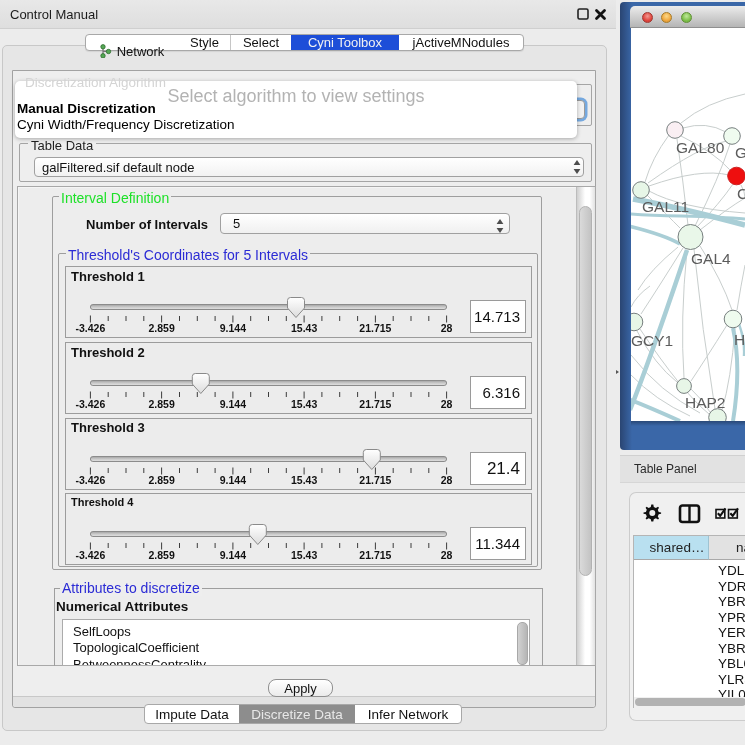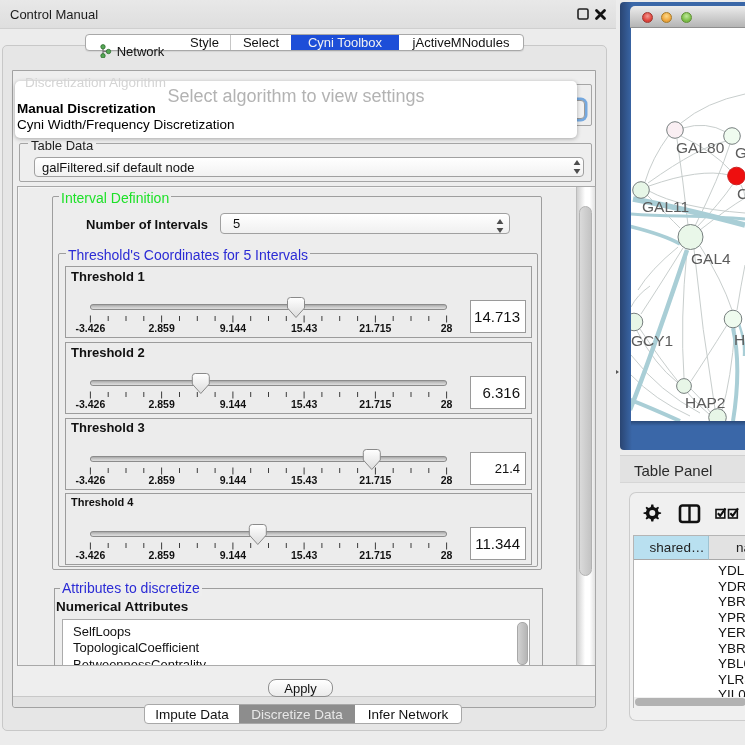--- a/index.html
+++ b/index.html
@@ -139,21 +139,21 @@
     </defs>
     <path d="M25.4 21.5 L25.4 28.5 M43.2 22 L43.2 27 M61.0 22 L61.0 27 M78.8 22 L78.8 27 M96.6 21.5 L96.6 28.5 M114.5 22 L114.5 27 M132.3 22 L132.3 27 M150.1 22 L150.1 27 M167.9 21.5 L167.9 28.5 M185.7 22 L185.7 27 M203.5 22 L203.5 27 M221.3 22 L221.3 27 M239.1 21.5 L239.1 28.5 M256.9 22 L256.9 27 M274.7 22 L274.7 27 M292.6 22 L292.6 27 M310.4 21.5 L310.4 28.5 M328.2 22 L328.2 27 M346.0 22 L346.0 27 M363.8 22 L363.8 27 M381.6 21.5 L381.6 28.5" stroke="#3c3c3c" stroke-width="1"></path>
     <text x="25.4" y="38" font-size="10.5" font-weight="bold" fill="#111" text-anchor="middle" font-family="Liberation Sans, sans-serif">-3.426</text>
     <text x="96.6" y="38" font-size="10.5" font-weight="bold" fill="#111" text-anchor="middle" font-family="Liberation Sans, sans-serif">2.859</text>
     <text x="167.9" y="38" font-size="10.5" font-weight="bold" fill="#111" text-anchor="middle" font-family="Liberation Sans, sans-serif">9.144</text>
     <text x="239.1" y="38" font-size="10.5" font-weight="bold" fill="#111" text-anchor="middle" font-family="Liberation Sans, sans-serif">15.43</text>
     <text x="310.4" y="38" font-size="10.5" font-weight="bold" fill="#111" text-anchor="middle" font-family="Liberation Sans, sans-serif">21.715</text>
     <text x="381.6" y="38" font-size="10.5" font-weight="bold" fill="#111" text-anchor="middle" font-family="Liberation Sans, sans-serif">28</text>
     <path d="M298.3 6.5 Q298.3 3.5 301.3 3.5 L312.3 3.5 Q315.3 3.5 315.3 6.5 L315.3 14.0 L306.8 23.5 L298.3 14.0 Z" fill="url(#th3)" stroke="#8a8a8a" stroke-width="1" stroke-linejoin="round"></path>
   </svg>
-<div class="abs" style="left:470px;top:452px;width:56px;height:33px;background:#fff;border:1px solid #9a9a9a;font-size:13px;color:#111;text-align:right;line-height:31px;padding-right:5px;">21.4</div>
+<div class="abs" style="left:470px;top:452px;width:56px;height:33px;background:#fff;border:1px solid #9a9a9a;font-size:17px;color:#111;text-align:right;line-height:31px;padding-right:5px;">21.4</div>
 
 <div class="abs" style="left:65px;top:493px;width:467px;height:72px;background:#ececec;border:1px solid #9c9c9c;"></div>
 <div class="abs" style="left:71px;top:496px;font-size:11px;font-weight:bold;color:#111;">Threshold 4</div>
 <svg class="abs" style="left:65px;top:521px;" width="467" height="42" viewBox="0 0 467 42">
     <rect x="25.4" y="10.5" width="356.20000000000005" height="5" rx="2.5" fill="url(#tg4)" stroke="#8b8b8b" stroke-width="1"></rect>
     <defs>
       <linearGradient id="tg4" x1="0" y1="0" x2="0" y2="1">
         <stop offset="0" stop-color="#9f9f9f"></stop>
         <stop offset="0.5" stop-color="#c9c9c9"></stop>
         <stop offset="1" stop-color="#e3e3e3"></stop>
@@ -259,21 +259,21 @@
     <text x="631" y="346">GCY1</text>
     <text x="734" y="345">HIS</text>
     <text x="685" y="408">HAP2</text>
   </g>
 </svg>
 </div>
 
 <div class="abs" style="left:631px;top:421px;width:114px;height:5px;background:linear-gradient(rgba(20,35,60,0.45),rgba(58,103,168,0));"></div>
 
 <div class="abs" style="left:620px;top:455px;width:125px;height:28px;background:#e2e2e2;border-top:1px solid #d0d0d0;border-bottom:1px solid #d6d6d6;"></div>
-<div class="abs" style="left:634px;top:462px;font-size:15px;color:#2a2a2a;">Table Panel</div>
+<div class="abs" style="left:634px;top:462px;font-size:12px;color:#2a2a2a;">Table Panel</div>
 
 <div class="abs" style="left:629px;top:492px;width:116px;height:229px;background:#f0f0f0;border:1px solid #cccccc;border-radius:7px 0 0 7px;border-right:none;"></div>
 
 <svg class="abs" style="left:640px;top:502px;" width="105" height="24" viewBox="0 0 105 24">
   <g fill="#111">
     <path d="M12 2.6 L13.3 2.6 L13.8 5.0 L15.9 5.9 L18.0 4.7 L19.0 5.7 L17.8 7.8 L18.7 9.9 L21.1 10.4 L21.1 11.8 L18.7 12.3 L17.8 14.4 L19.0 16.5 L18.0 17.5 L15.9 16.3 L13.8 17.2 L13.3 19.6 L11.3 19.6 L10.8 17.2 L8.7 16.3 L6.6 17.5 L5.6 16.5 L6.8 14.4 L5.9 12.3 L3.5 11.8 L3.5 10.4 L5.9 9.9 L6.8 7.8 L5.6 5.7 L6.6 4.7 L8.7 5.9 L10.8 5.0 L11.3 2.6 Z"></path>
     <circle cx="12.3" cy="11.1" r="3.0" fill="#eeeeee"></circle>
   </g>
   <rect x="40" y="3.5" width="19" height="16.5" rx="2.5" fill="none" stroke="#111" stroke-width="2.6"></rect>
   <line x1="49.5" y1="3" x2="49.5" y2="20" stroke="#111" stroke-width="2.4"></line>

